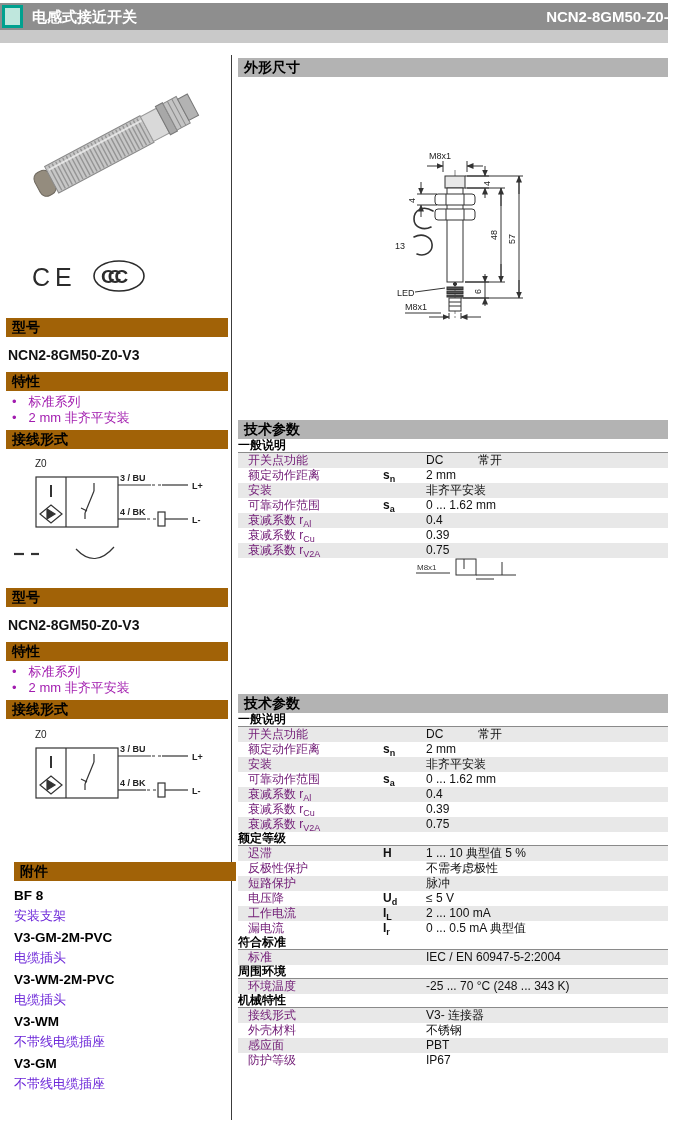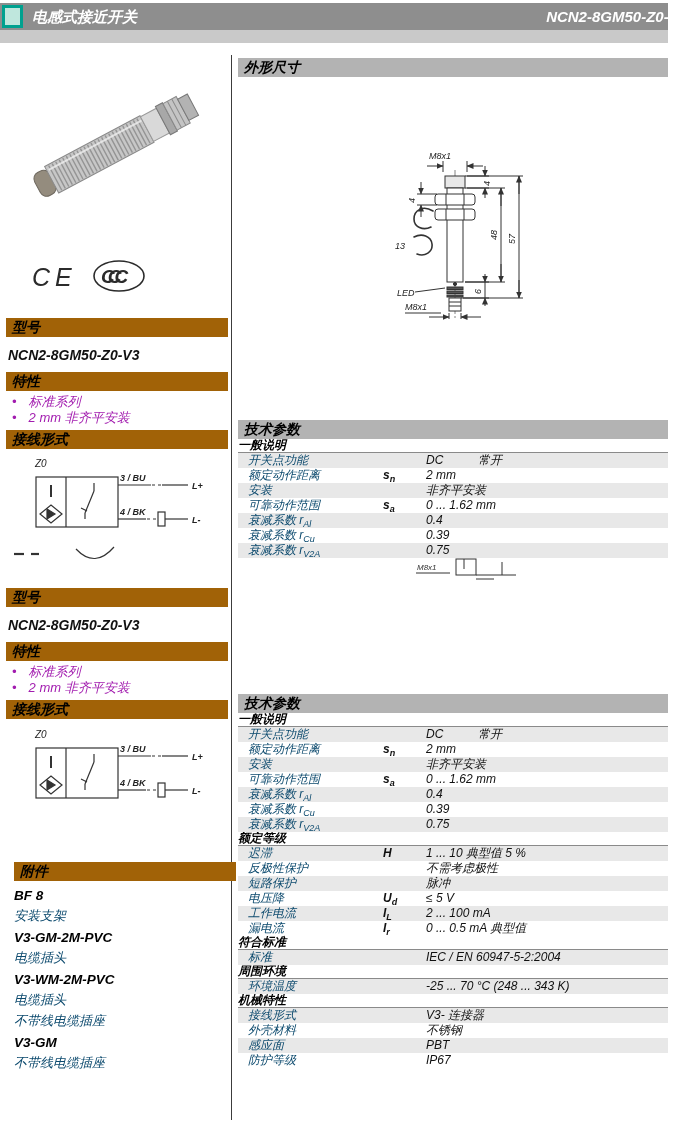--- a/index.html
+++ b/index.html
@@ -1,42 +1,42 @@
 <!DOCTYPE html>
 <html><head>
 <meta charset="utf-8">
 <style>
   html,body{margin:0;padding:0;background:#fff;}
   .page{position:relative;width:668px;height:1122px;background:#fff;overflow:hidden;
-        font-family:"Liberation Sans","DejaVu Sans",sans-serif;color:#111;font-style:italic;}
+        font-family:"Liberation Sans","DejaVu Sans",sans-serif;color:#111;}
   
   .topbar{position:absolute;left:0;top:3px;width:694px;height:27px;background:#8e8e8e;}
   .topbar-title{position:absolute;left:32px;top:0;line-height:27px;color:#fff;font-weight:bold;font-size:15px;}
   .topbar-model{position:absolute;right:7px;top:0;line-height:27px;color:#fff;font-weight:bold;font-size:15px;}
   .logo-square{position:absolute;left:2px;top:2px;width:21px;height:23px;background:#bfe7dd;border:3px solid #00a18f;box-sizing:border-box;}
   .subbar{position:absolute;left:0;top:30px;width:694px;height:13px;background:#c9c9c9;}
   .divider{position:absolute;left:231px;top:55px;width:1px;height:1065px;background:#3c3c3c;}
   
   .lbar{background:#a16207;height:19px;line-height:19px;font-weight:bold;font-size:14px;padding-left:6px;color:#000;}
   .rbar{background:#b3b3b3;height:19px;line-height:19px;font-weight:bold;font-size:14px;padding-left:6px;color:#000;}
   
   .lblock{position:absolute;left:6px;width:222px;}
   .model-name{padding:9px 0 8px 2px;font-weight:bold;font-size:14px;height:18px;line-height:18px;}
   .feat-list{padding:3px 0 4px 0;}
   .feat-item{font-size:13px;line-height:16px;padding-left:6px;color:#a21caf;}
   .feat-item::before{content:"\2022";margin-right:12px;}
   .acc-list{padding-top:3px;}
   .acc-name{font-weight:bold;font-size:13.5px;line-height:20px;margin-top:2px;color:#000;}
-  .acc-desc{font-size:13px;line-height:20px;margin-bottom:1px;color:#0c4a6e;}
+  .acc-desc{font-size:13px;line-height:20px;margin-bottom:1px;color:#6d28d9;}
   
   .rblock{position:absolute;left:238px;width:450px;}
   .t-heading{height:14px;line-height:13px;font-size:12px;font-weight:bold;border-bottom:1px solid #8a8a8a;box-sizing:border-box;color:#000;}
   .t-row{position:relative;height:15px;line-height:15px;font-size:12px;}
   .t-row.alt{background:#e8e8e8;}
-  .t-label{position:absolute;left:10px;white-space:nowrap;color:#0c4a6e;}
+  .t-label{position:absolute;left:10px;white-space:nowrap;color:#701a75;}
   .t-sym{position:absolute;left:145px;font-weight:bold;white-space:nowrap;}
   .t-val{position:absolute;left:188px;white-space:nowrap;color:#111;}
   .t-val2{position:absolute;left:240px;white-space:nowrap;color:#111;}
   sub{font-size:9px;}
   sub:empty{display:none;}
   svg{display:block;}
   svg text{font-family:"Liberation Sans","DejaVu Sans",sans-serif;}
 </style>
 </head>
 <body>
@@ -205,20 +205,21 @@
         </div>
         <div class="acc-item">
           <div class="acc-name">V3-GM-2M-PVC</div>
           <div class="acc-desc">电缆插头</div>
         </div>
         <div class="acc-item">
           <div class="acc-name">V3-WM-2M-PVC</div>
           <div class="acc-desc">电缆插头</div>
         </div>
         <div class="acc-item">
+          <div class="acc-name">V3-WM</div>
           <div class="acc-desc">不带线电缆插座</div>
         </div>
         <div class="acc-item">
           <div class="acc-name">V3-GM</div>
           <div class="acc-desc">不带线电缆插座</div>
         </div>
       </div>
   </div>
 
   <div class="rblock" style="top:58px;">

